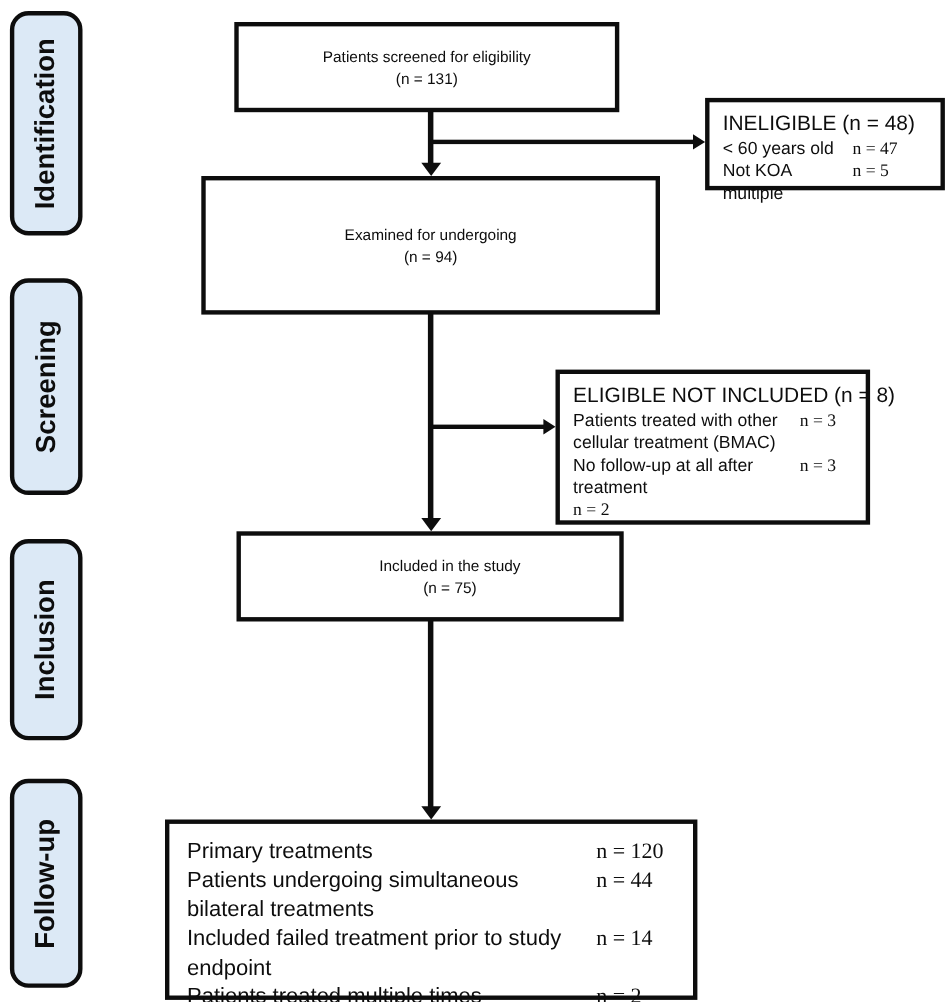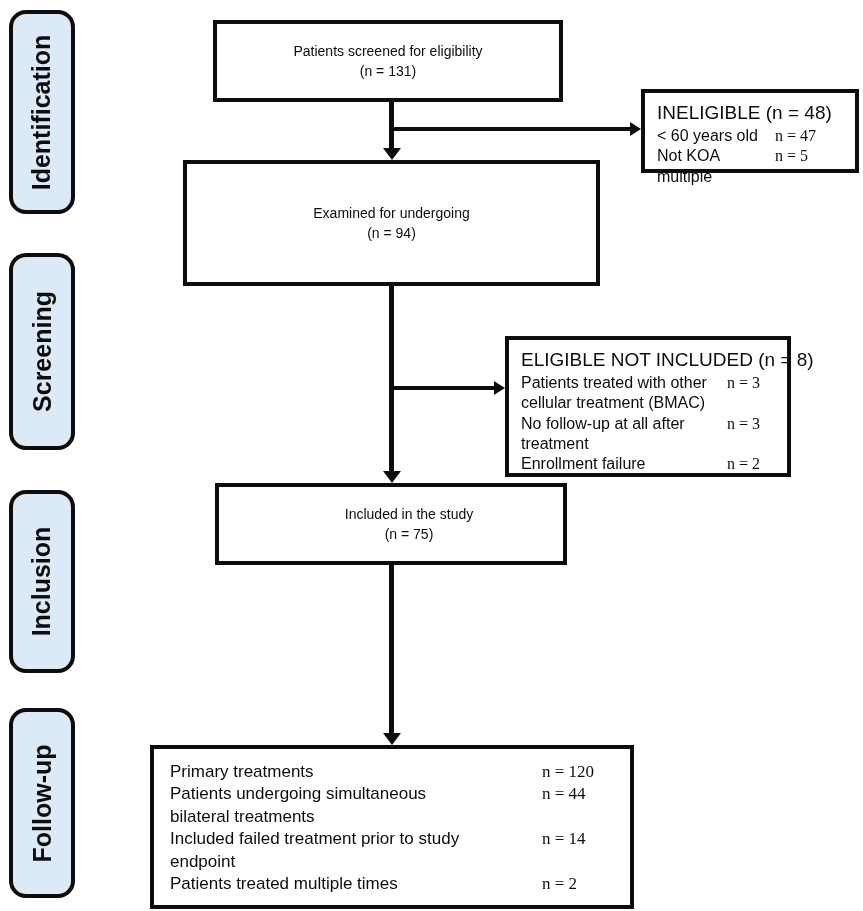--- a/index.html
+++ b/index.html
@@ -69,21 +69,21 @@
     flex: 1 1 auto;
     white-space: pre-line;
   }
   .detail-row .row-value {
     flex: 0 0 auto;
     text-align: left;
     font-family: Liberation Serif, serif;
   }
   .ineligible .row-value { width: 72px; }
   .eligible .row-value { width: 52px; }
-  .followup-box { padding: 12px 8px 8px 16px; font-size: 17px; line-height: 1.32; }
+  .followup-box { padding: 12px 8px 8px 16px; font-size: 20px; line-height: 1.32; }
   .followup-box .row-value { width: 80px; }
 
   
   .line {
     position: absolute;
     background: #0d0d0d;
   }
   .arrow-down {
     position: absolute;
     width: 0; height: 0;
@@ -145,21 +145,20 @@
       <span class="row-label">Patients treated with other
 cellular treatment (BMAC)</span>
       <span class="row-value">n = 3</span>
     </div>
     <div class="detail-row">
       <span class="row-label">No follow-up at all after
 treatment</span>
       <span class="row-value">n = 3</span>
     </div>
     <div class="detail-row">
-      <span class="row-label">Enrollment failure</span>
       <span class="row-value">n = 2</span>
     </div>
   </div>
 
   <div class="flowbox centerbox" style="left:215px;top:483px;width:352px;height:82px;padding-left:36px;">
     <div>Included in the study</div>
     <div>(n = 75)</div>
   </div>
 
   <div class="flowbox followup-box" style="left:150px;top:745px;width:484px;height:164px;">

